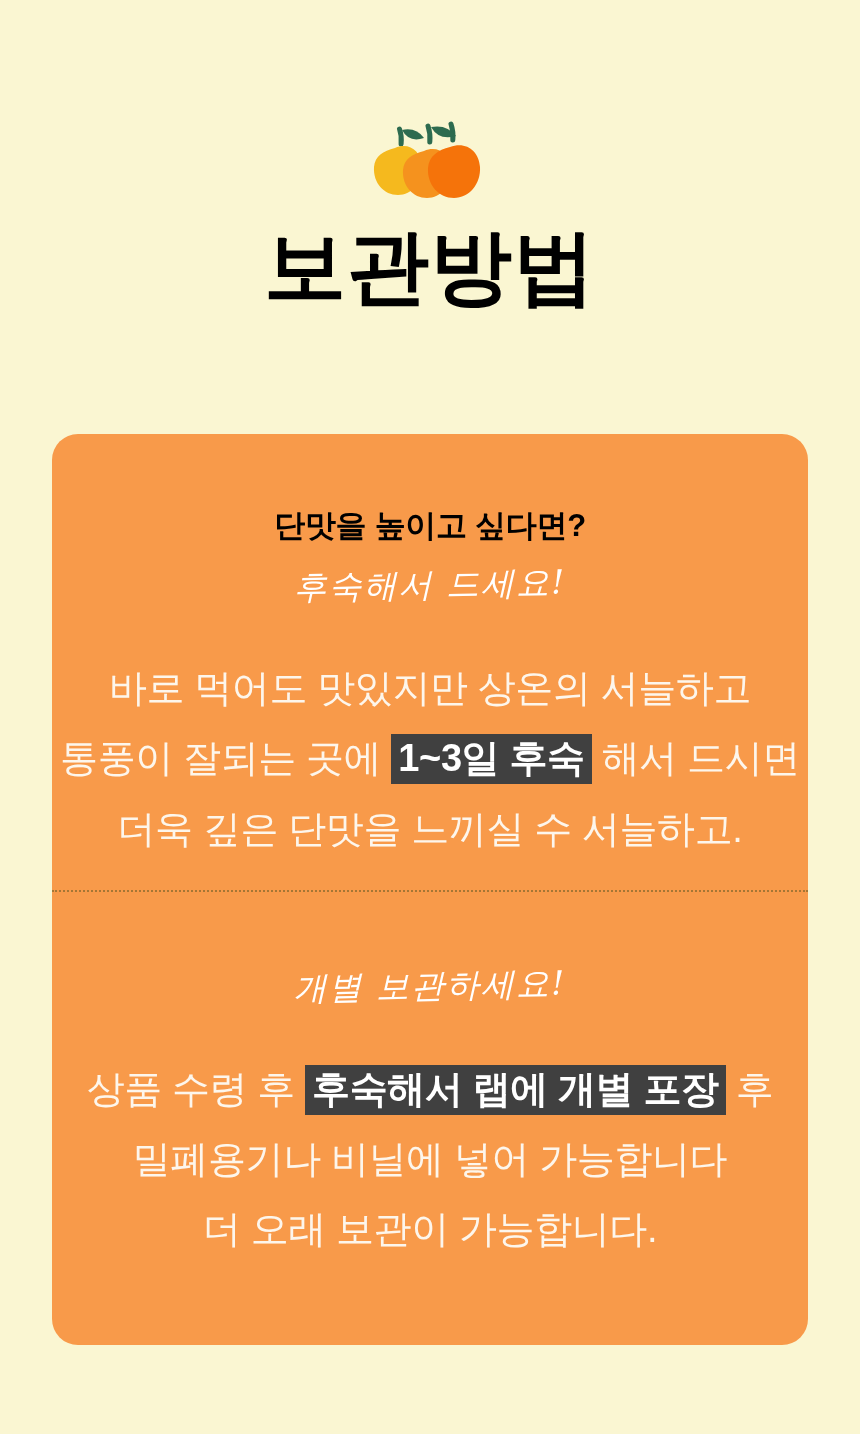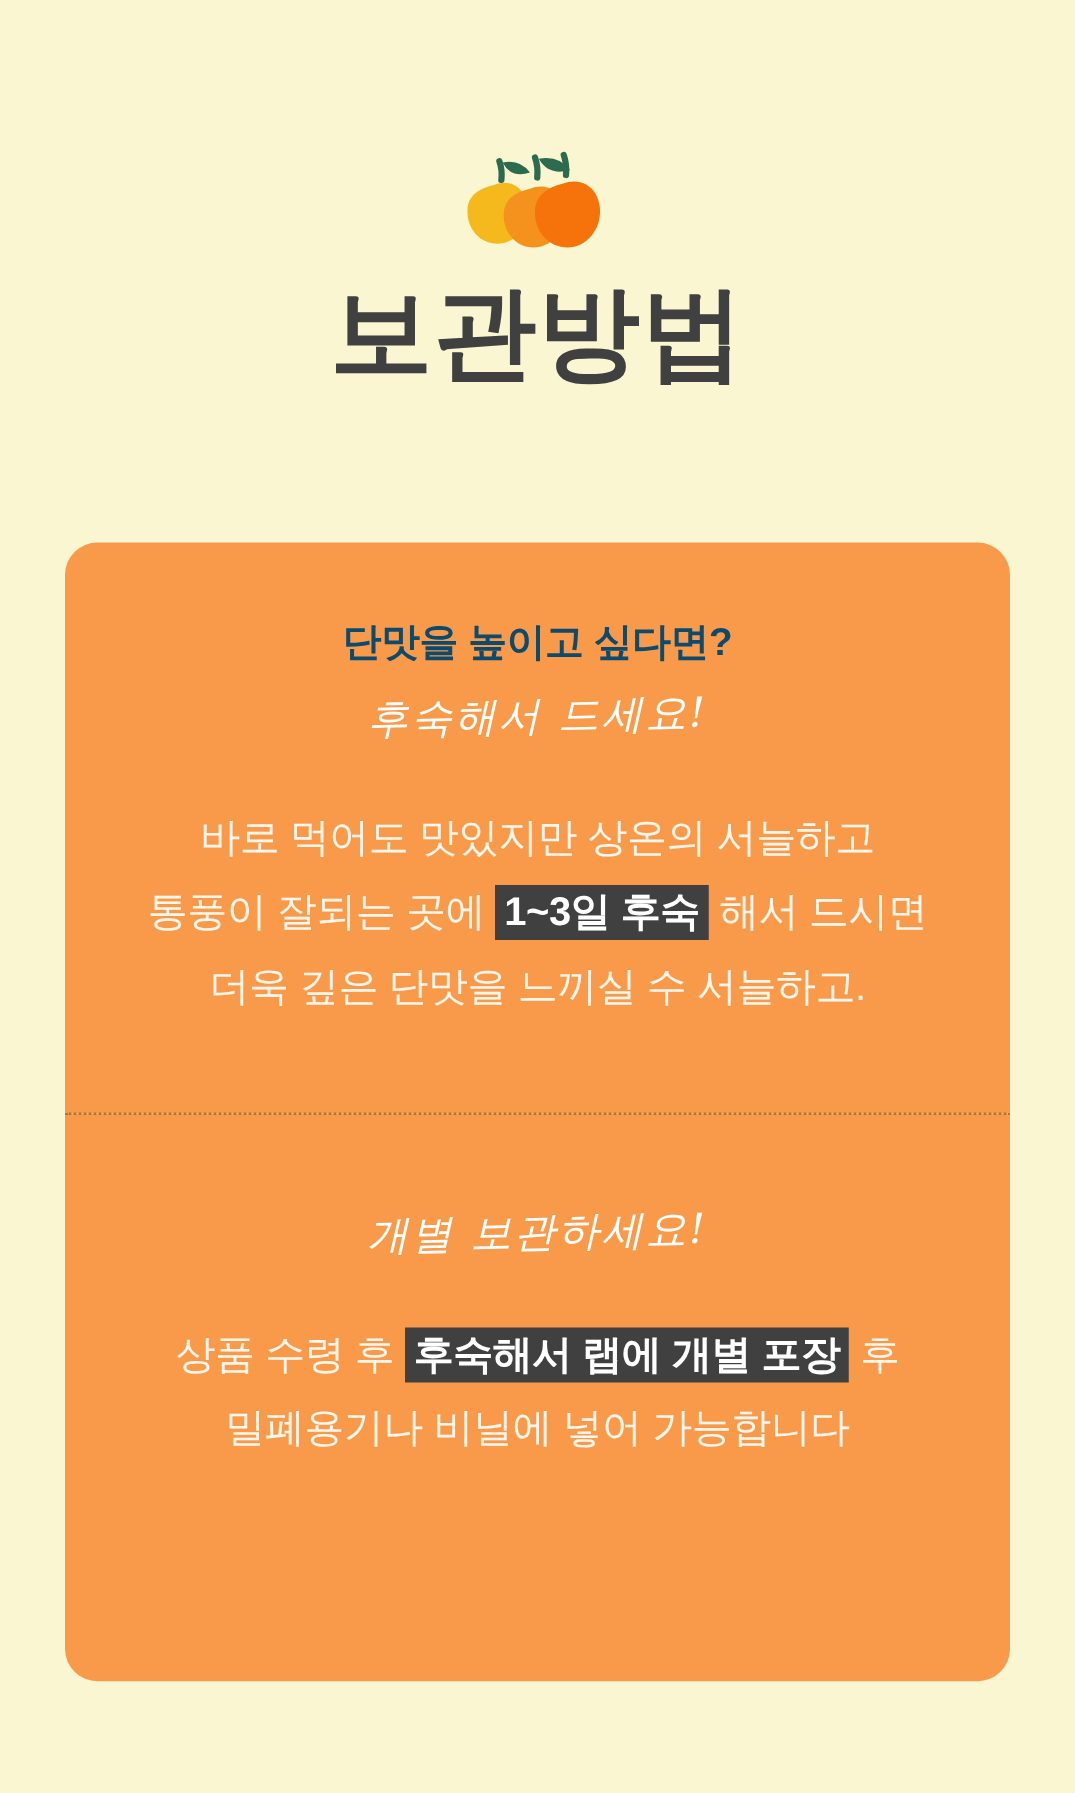--- a/index.html
+++ b/index.html
@@ -38,21 +38,21 @@
   
   .title {
     position: absolute;
     top: 222px;
     left: 0;
     width: 860px;
     text-align: center;
     font-size: 82px;
     line-height: 1.1;
     font-weight: 700;
-    color: #404040;
+    color: #000000;
     letter-spacing: 1px;
   }
 
   
   .cards {
     position: absolute;
     left: 52px;
     top: 434px;
     width: 756px;
   }
@@ -83,41 +83,41 @@
     top: 890px;
     width: 756px;
     height: 2px;
     border-top: 2px dotted #8a6a2e;
     opacity: 0.75;
   }
 
   .card-heading {
     font-size: 31px;
     font-weight: 700;
-    color: #0c4a6e;
+    color: #000000;
     letter-spacing: -0.3px;
-    margin: 4px;
+    margin: 16px;
     line-height: 1.3;
   }
 
   .card-script {
     font-family: "DejaVu Serif", "Liberation Serif", serif;
     font-style: italic;
     font-size: 33px;
     font-weight: 400;
     color: #ffffff;
     margin: 18px 0 0 0;
     line-height: 1.3;
     letter-spacing: 2px;
     transform: rotate(-1.2deg);
   }
 
   .card-body {
     margin: 46px 0 0 0;
-    font-size: 32px;
+    font-size: 38px;
     line-height: 1.85;
     color: #fdf6ec;
     font-weight: 400;
     letter-spacing: -0.4px;
   }
   .card-body .line {
     display: block;
     white-space: nowrap;
   }
   .hl {
@@ -162,20 +162,21 @@
           <span class="line"><span>통풍이 잘되는 곳에 </span><span class="hl">1~3일 후숙</span><span> 해서 드시면</span></span>
           <span class="line"><span>더욱 깊은 단맛을 느끼실 수 서늘하고.</span></span>
         </div>
     </div>
 
     <div class="card card-bottom">
       <div class="card-script">개별 보관하세요!</div>
       <div class="card-body">
           <span class="line"><span>상품 수령 후 </span><span class="hl">후숙해서 랩에 개별 포장</span><span> 후</span></span>
           <span class="line"><span>밀폐용기나 비닐에 넣어 가능합니다</span></span>
+          <span class="line"><span>더 오래 보관이 가능합니다.</span></span>
         </div>
     </div>
 
   </div>
 
   <div class="divider"></div>
 
 </div>
 
 </body></html>

